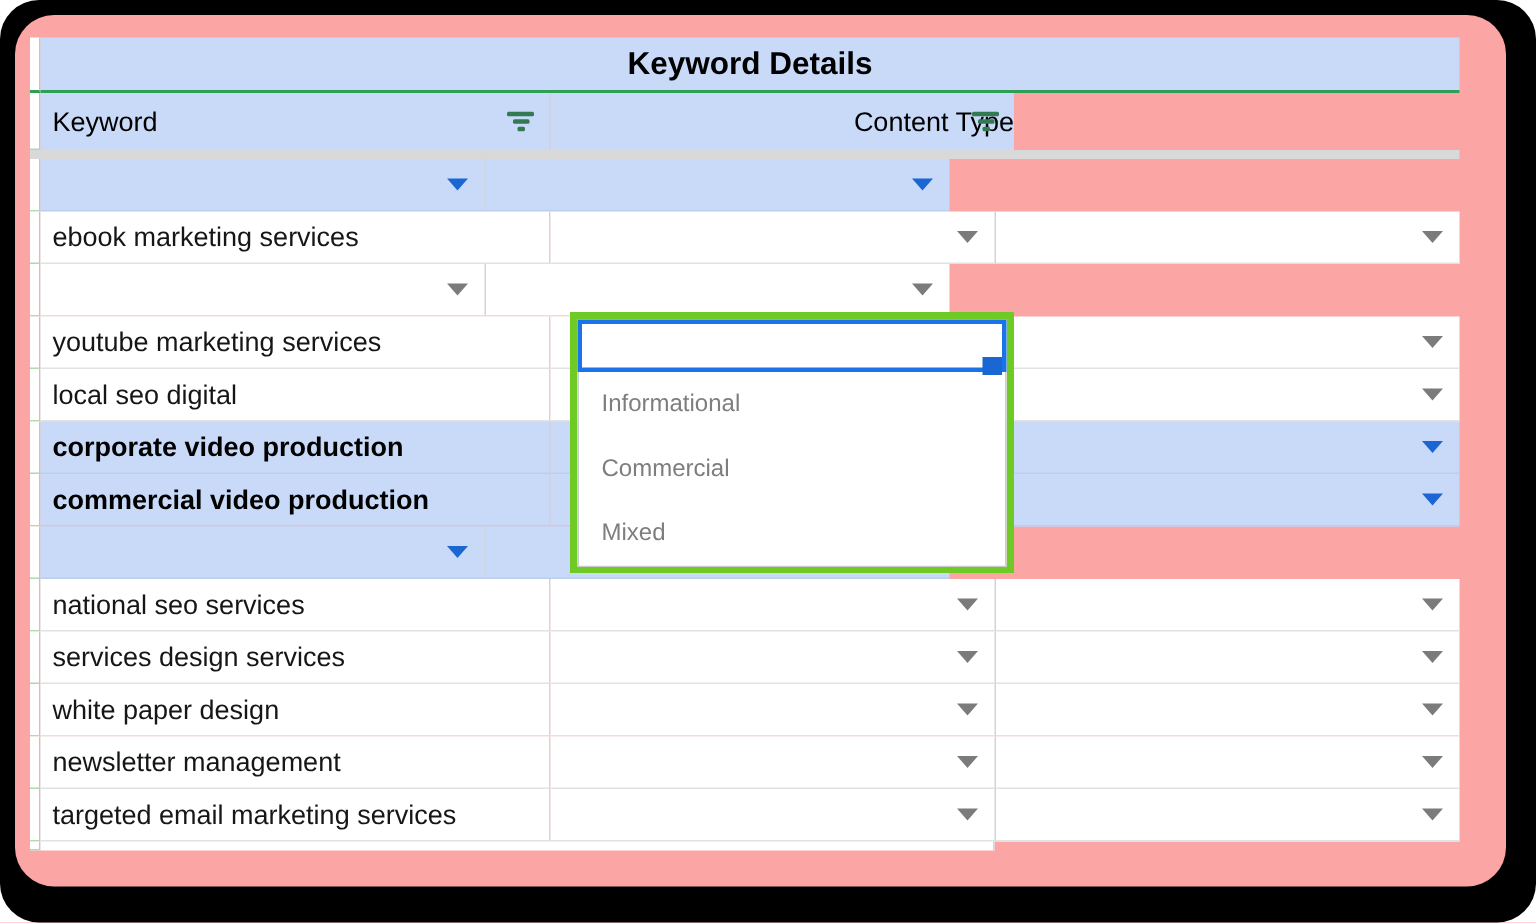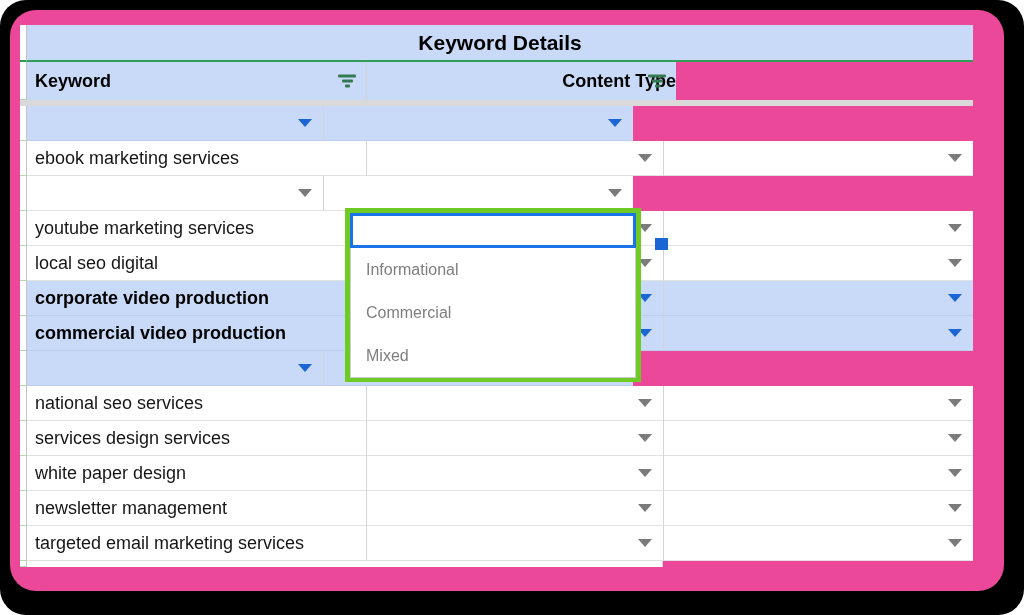--- a/index.html
+++ b/index.html
@@ -2,40 +2,40 @@
 <html><head>
 <meta charset="utf-8">
 <style>
   html,body{margin:0;padding:0;}
   body{
     width:1024px;height:615px;position:relative;background:#ffffff;
     font-family:"Liberation Sans",sans-serif;overflow:hidden;
   }
   .frame{position:absolute;inset:0;background:#000000;border-radius:26px;}
   .stage{position:absolute;left:10px;top:10px;width:994px;height:581px;
-         background:#ec4899;border-radius:26px;}
+         background:#fca5a5;border-radius:26px;}
   .sheet{position:absolute;left:10px;top:15px;width:953px;}
   .trow{display:flex;}
   .cell{box-sizing:border-box;position:relative;display:flex;align-items:center;}
   .sliver{width:7px;background:#ffffff;border-right:1px solid #c4c4c4;
           border-bottom:1px solid #b2d8b2;}
   .kw{width:340px;border-right:1px solid #d4d4d4;padding-left:8px;}
   .kt{width:297px;border-right:1px solid #d4d4d4;justify-content:center;}
   .ct{width:309px;justify-content:flex-end;}
 
   
   .title-row{height:37px;}
   .title-row .cell{background:#c9daf8;border-bottom:2px solid #2f9e57;}
   .title-row .sliver{background:#ffffff;}
   .title-cell{width:946px;justify-content:center;font-weight:bold;
               font-size:21px;color:#000;}
 
   
   .header-row{height:38px;}
-  .header-row .cell{background:#c9daf8;font-weight:bold;font-size:18px;color:#000;}
+  .header-row .cell{background:#c9daf8;font-weight:normal;font-size:18px;color:#000;}
   .header-row .sliver{background:#ffffff;}
 
   .filter{position:absolute;right:10px;top:50%;transform:translateY(-50%);
           display:flex;flex-direction:column;align-items:center;gap:2px;}
   .filter i{display:block;height:3px;background:#337a52;border-radius:1px;}
   .filter i:nth-child(1){width:18px;}
   .filter i:nth-child(2){width:11px;}
   .filter i:nth-child(3){width:5px;}
 
   .freeze-divider{height:6px;width:953px;background:#d9d9d9;}
@@ -48,21 +48,21 @@
 
   .chev{position:absolute;right:11px;top:50%;margin-top:-4px;width:0;height:0;
         border-left:7px solid transparent;border-right:7px solid transparent;
         border-top:8px solid #7b7b7b;}
   .hl .chev{border-top-color:#1b66d2;}
 
   .partial-row{height:6px;}
   .partial-row .pfill{width:636px;background:#ffffff;border-right:1px solid #d4d4d4;}
 
   
-  .anno{position:absolute;left:335px;top:198px;width:296px;height:174px;
+  .anno{position:absolute;left:370px;top:198px;width:296px;height:174px;
         border:5px solid #6fca26;z-index:10;display:flex;flex-direction:column;
         box-sizing:border-box;}
   .active-cell{height:35px;flex:none;background:#ffffff;
                border:3px solid #1a73e8;box-sizing:border-box;}
   .menu{flex:1;background:#ffffff;border:1px solid #cccccc;border-top:none;
         box-sizing:border-box;}
   .opt{height:43px;line-height:43px;padding-left:15px;color:#7e7e7e;
        font-size:16px;background:#ffffff;}
   .fill-handle{position:absolute;left:645px;top:228px;width:13px;height:12px;
                background:#1a66d2;z-index:12;}

